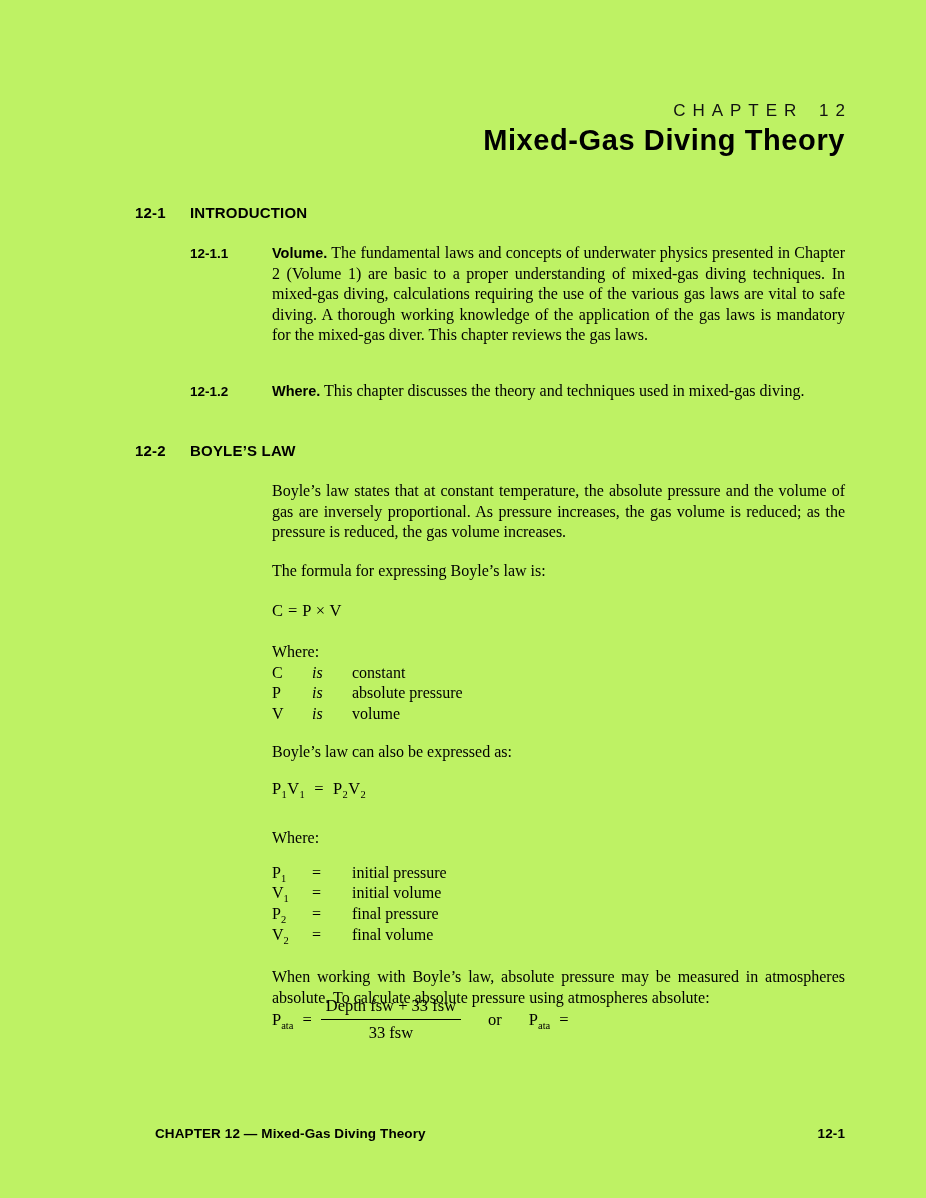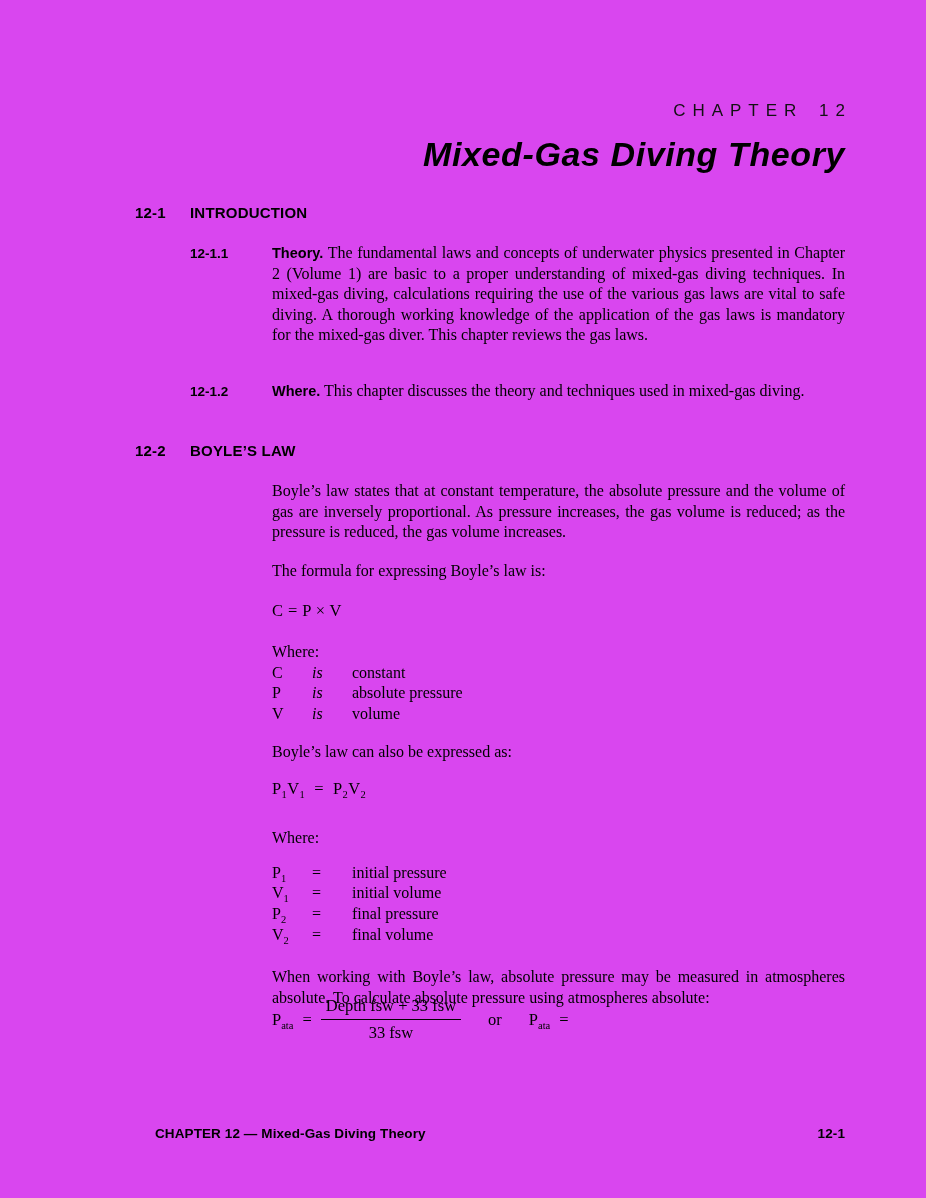--- a/index.html
+++ b/index.html
@@ -4,38 +4,37 @@
 <style>
   * { margin: 0; padding: 0; box-sizing: border-box; }
   html, body { background: #ffffff; }
   body {
     width: 926px; height: 1198px;
     font-family: "Liberation Serif", serif;
     color: #000;
     position: relative;
     overflow: hidden;
   }
-  .page { position: absolute; inset: 0; width: 926px; height: 1198px; background: #d946ef; }
+  .page { position: absolute; inset: 0; width: 926px; height: 1198px; background: #bef264; }
 
   
   .doc-header { position: absolute; top: 101px; left: 0; right: 81px; text-align: right; }
   .chapter-label {
     font-family: "Liberation Sans", sans-serif;
     font-size: 17px; font-weight: 400;
     letter-spacing: 7px; word-spacing: 4px;
     margin-right: -7px; 
     color: #111;
   }
   .doc-title {
     font-family: "Liberation Sans", sans-serif;
-    font-size: 34px; font-weight: 700;
+    font-size: 29px; font-weight: 700;
     letter-spacing: 0.6px;
-    margin-top: 14px;
+    margin-top: 3px;
     color: #000;
-    font-style: italic;
   }
 
   
   .abs { position: absolute; }
 
   .section-heading {
     left: 135px; display: flex;
     font-family: "Liberation Sans", sans-serif;
     font-size: 15px; font-weight: 700; line-height: 18px;
     letter-spacing: 0.2px;
@@ -103,21 +102,21 @@
     <h1 class="doc-title">Mixed-Gas Diving Theory</h1>
   </header>
 
   <div class="abs section-heading" style="top:204px">
     <span class="sec-num">12-1</span>
     <span class="sec-title">INTRODUCTION</span>
   </div>
 
   <div class="abs numbered-para" style="top:243px">
     <span class="para-num">12-1.1</span>
-    <p class="para-text"><b class="lead">Theory.</b>
+    <p class="para-text"><b class="lead">Volume.</b>
       <span>The fundamental laws and concepts of underwater physics presented in Chapter 2 (Volume 1) are basic to a proper understanding of mixed-gas diving techniques. In mixed-gas diving, calculations requiring the use of the various gas laws are vital to safe diving. A thorough working knowledge of the application of the gas laws is mandatory for the mixed-gas diver. This chapter reviews the gas laws.</span></p>
   </div>
 
   <div class="abs numbered-para" style="top:381px">
     <span class="para-num">12-1.2</span>
     <p class="para-text"><b class="lead">Where.</b>
       <span>This chapter discusses the theory and techniques used in mixed-gas diving.</span></p>
   </div>
 
   <div class="abs section-heading" style="top:442px">

